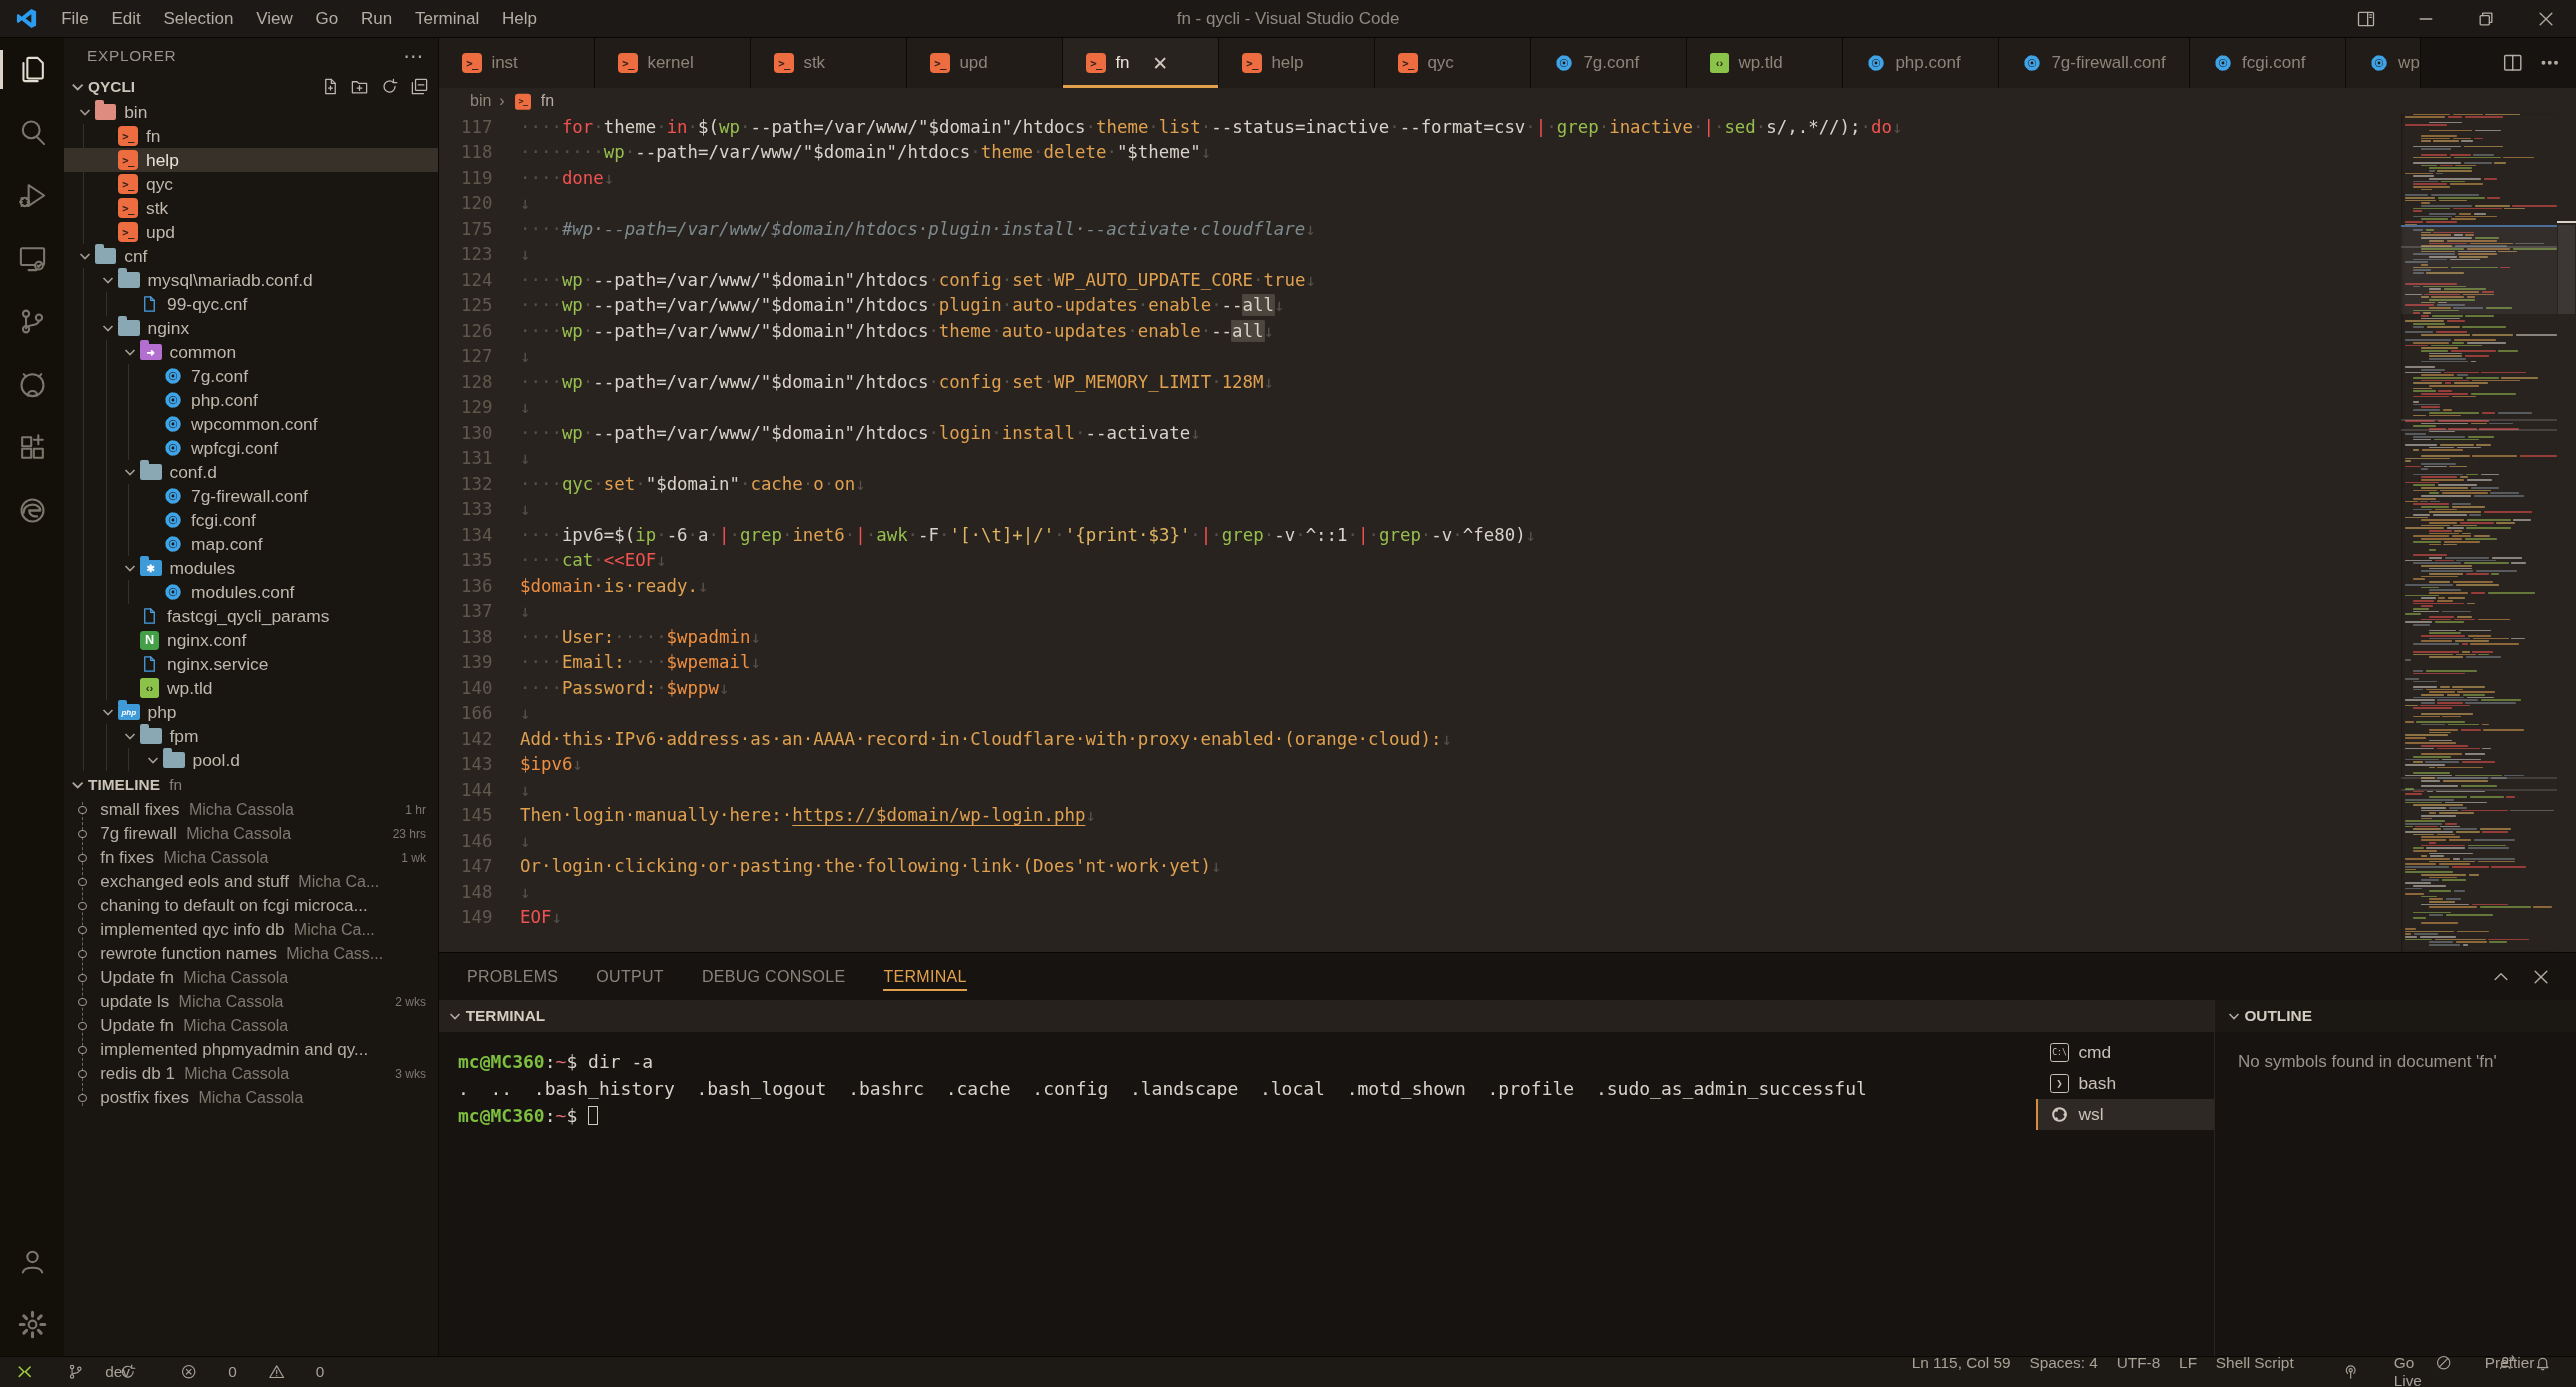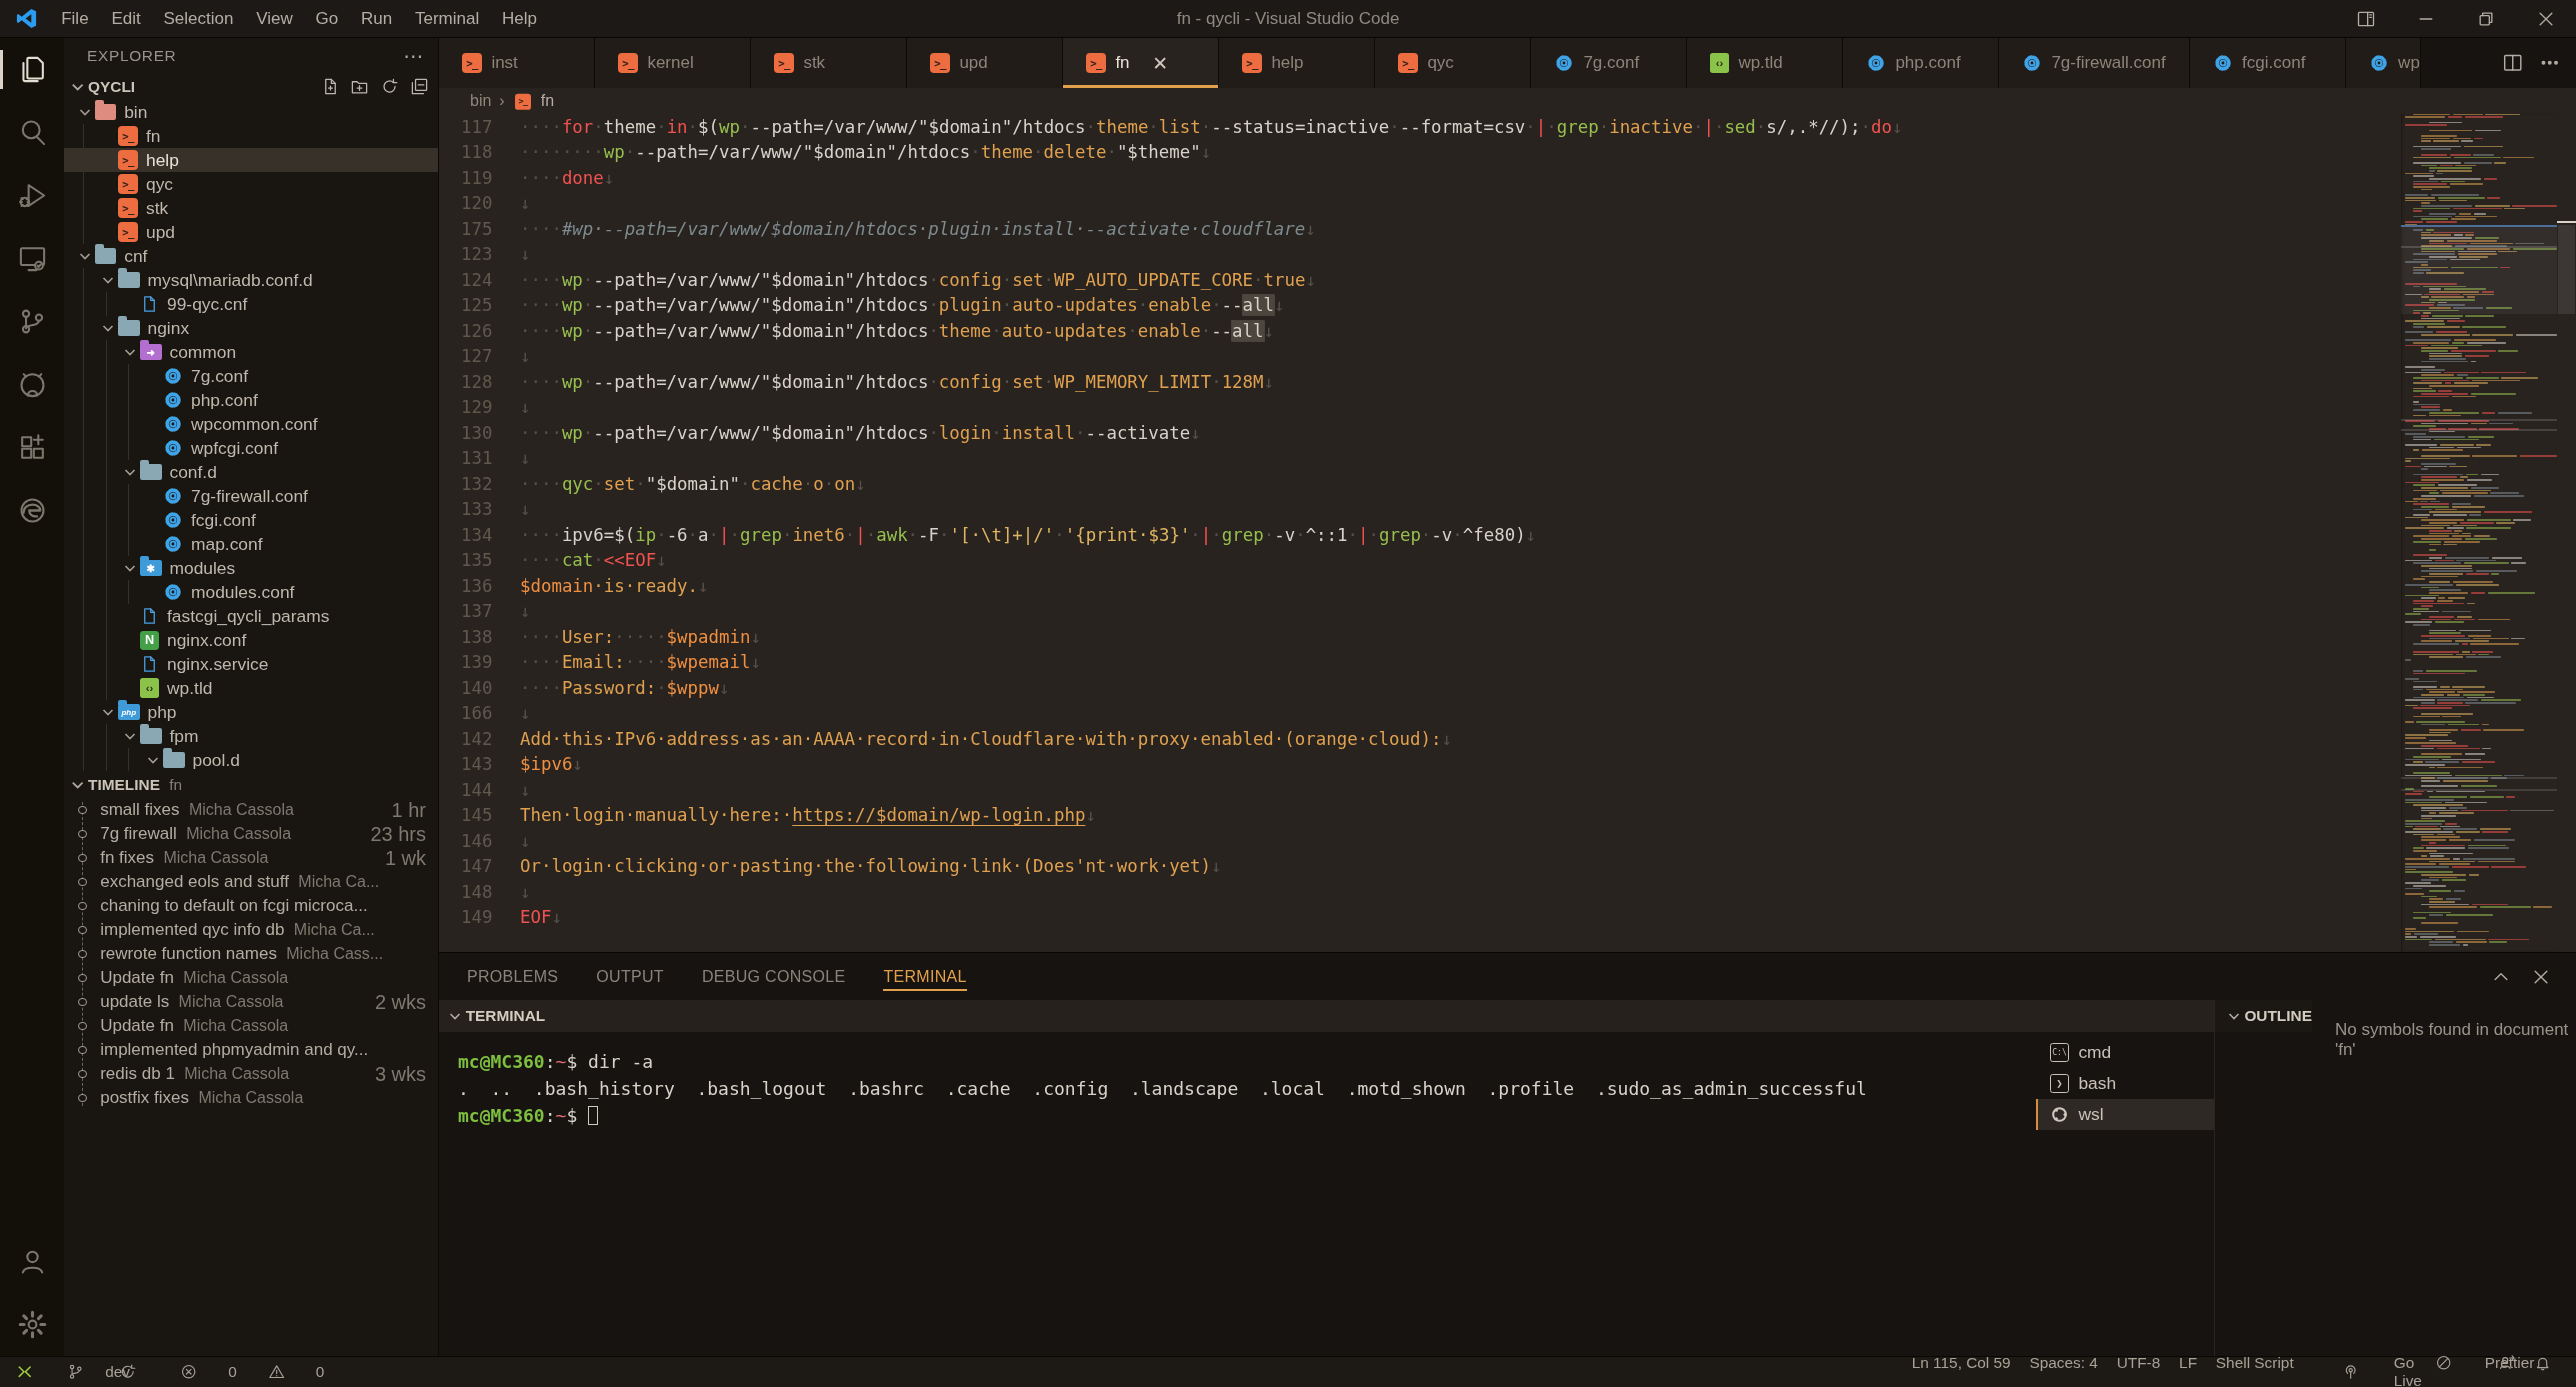--- a/index.html
+++ b/index.html
@@ -49,21 +49,21 @@
   .guide { position:absolute; top:0; bottom:0; width:0.7px; background:#34302a; }
 
   .timeline-items { position:relative; }
   .timeline-items::before { content:''; position:absolute; left:18px; top:4px; bottom:4px;
     border-left:1.3px dashed #6e675e; }
   .tl-row { height:24px; display:flex; align-items:center; padding:0 12px 0 8px; position:relative; }
   .tl-node { width:21.5px; flex:none; display:flex; align-items:center; justify-content:center; position:relative; z-index:1; }
   .tl-node i { width:8.7px; height:8.7px; border:1.7px solid #a59e94; border-radius:50%; background:#191511; display:block; }
   .tl-label { font-size:17px; color:#b3aca1; margin-left:6.7px; white-space:nowrap; }
   .tl-author { font-size:16px; color:#7f786e; margin-left:9.4px; white-space:nowrap; }
-  .tl-time { font-size:20px; color:#7f786e; margin-left:auto; padding-left:6.7px; }
+  .tl-time { font-size:12px; color:#7f786e; margin-left:auto; padding-left:6.7px; }
 
   
   .editor-col { flex:1; display:flex; flex-direction:column; min-width:0; }
   .tabbar { height:50px; background:#161310; display:flex; }
   .tabs { display:flex; overflow:hidden; }
   .tab { min-width:156px; padding:0 23px; display:flex; align-items:center; gap:9.4px;
     background:#211c18; border-right:0.7px solid #0d0b09; font-size:17px; color:#8d8379; position:relative; }
   .tab.active { background:#292320; color:#e9e2d6; }
   .tab.active::after { content:''; position:absolute; left:0; right:0; bottom:0; height:2.7px; background:#e2a04d; }
   .tab .close { margin-left:13.4px; font-size:19px; color:#cfc8bd; }
@@ -112,21 +112,21 @@
   .term-split { flex:1; display:flex; min-height:0; }
   .terminal-output { flex:1; padding:16px 0 0 19px; font-family:"DejaVu Sans Mono", monospace;
     font-size:18px; line-height:27px; }
   .tline { white-space:pre; }
   .tt-p { color:#7ebf3f; font-weight:bold; } .tt-w { color:#d8d3ca; } .tt-r { color:#e06c75; }
   .tcursor { display:inline-block; width:10px; height:19px; border:1.3px solid #cfc9bf; vertical-align:-2.7px; }
   .terminal-list { width:178px; flex:none; padding-top:5.4px; }
   .term-item { height:31px; display:flex; align-items:center; gap:9.4px; padding-left:12px;
     font-size:17.4px; color:#c9c2b8; border-left:2.7px solid transparent; }
   .term-item.sel { background:#2e2925; border-left-color:#d98e3f; }
-  .outline-zone { width:362px; flex:none; border-left:0.7px solid #2a2520; display:flex; flex-direction:row; }
+  .outline-zone { width:362px; flex:none; border-left:0.7px solid #2a2520; display:flex; flex-direction:column; }
   .outline-header { height:32px; background:#1b1713; display:flex; align-items:center; padding-left:10.7px;
     font-size:15.4px; font-weight:bold; color:#d3ccc1; }
   .outline-header .chev { width:16px; height:16px; margin-right:2.7px; color:#b0a99f; }
   .outline-body { padding:20px 0 0 23px; font-size:17px; color:#9a938a; }
 
   
   .statusbar { height:31px; background:#1d1915; border-top:0.7px solid #090705;
     display:flex; align-items:center; font-size:15.4px; color:#a8a196; padding:0 14.8px 0 6.7px; }
   .sb-item { display:flex; align-items:center; gap:5.4px; padding:0 9.4px; height:100%; }
   .sb-item svg { width:17.4px; height:17.4px; }

